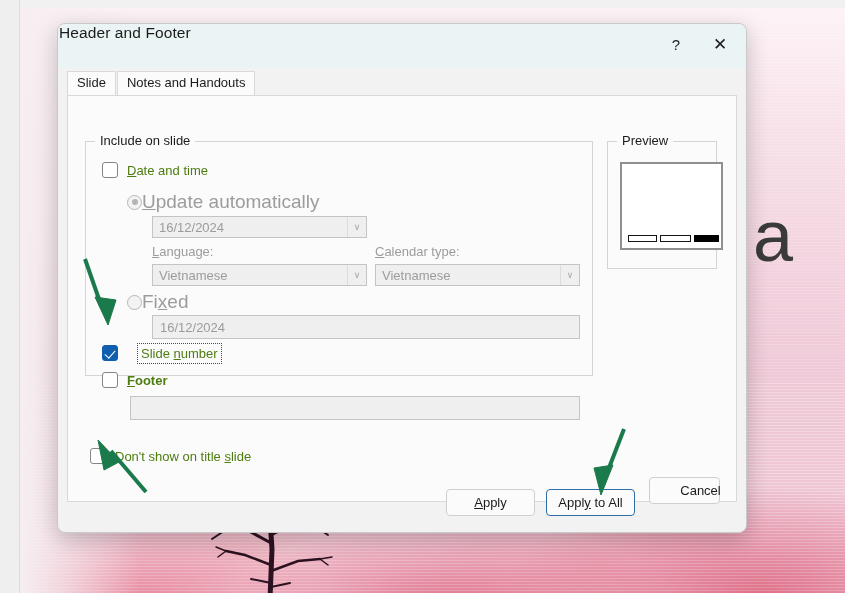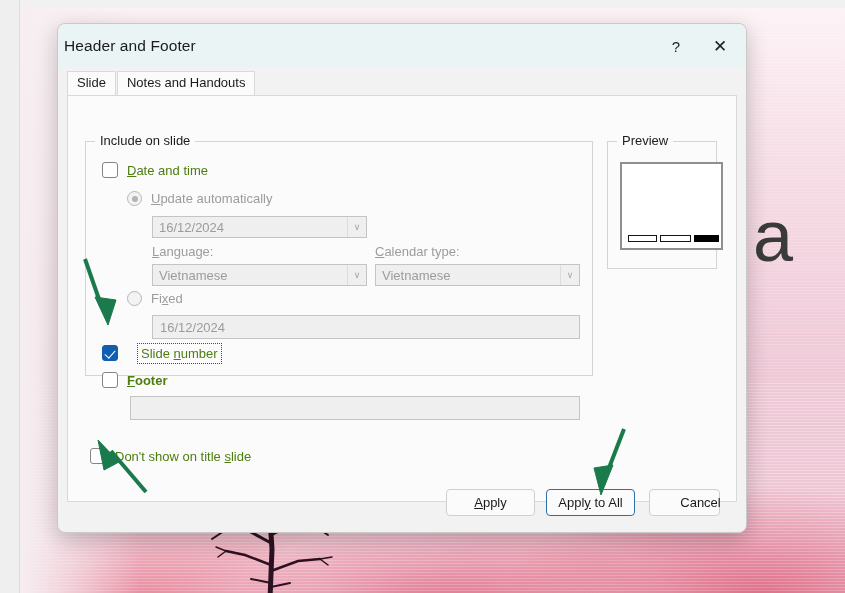--- a/index.html
+++ b/index.html
@@ -83,22 +83,22 @@
     border: 1px solid #c9c9c9;
     border-radius: 8px;
     box-shadow: 0 6px 22px rgba(0,0,0,.22);
     overflow: hidden;
     font-size: 13px;
     color: #1b1b1b;
   }
   #titlebar {
     height: 44px;
     background: #eaf4f4;
-    display: flex; align-items: center;
-    padding: 0 4px 0 6px;
+    display: flex; 
+    padding: 0 4px 0 1px;
     border-radius: 7px 7px 0 0;
   }
   #dialog-title { font-size: 15.5px; color: #1b1b1b; flex: 1; letter-spacing: .1px; }
   .title-btn {
     width: 44px; height: 40px;
     display:flex; align-items:center; justify-content:center;
     font-size: 15px; color:#1d1d1d; cursor:default; background:transparent; border:none;
   }
   .title-btn.close { font-size: 17px; }
 
@@ -176,21 +176,21 @@
     background: #f3f3f3;
     display:inline-block; position: relative;
     flex: 0 0 auto;
   }
   .rb.selected::after {
     content:"";
     position:absolute; left:3.5px; top:3.5px;
     width:6px; height:6px; border-radius:50%;
     background:#b4b4b4;
   }
-  .rb-label { margin-left: 9px; font-size:13px; color:#9c9c9c; white-space:nowrap; }
+  .rb-label { font-size:19px; color:#9c9c9c; white-space:nowrap; }
   .rb-label .u { text-decoration: underline; }
 
   .field-label { position:absolute; font-size:13px; color:#9c9c9c; }
   .field-label .u { text-decoration: underline; }
 
   .combo {
     position:absolute;
     height: 22px;
     background:#efefef;
     border:1px solid #c4c4c4;
@@ -360,21 +360,21 @@
     </div>
   </div>
 
   <div id="buttonbar">
     <div class="btn" style="left:388px; bottom:16px; width:89px;">
       <span><span class="u">A</span>pply</span>
     </div>
     <div class="btn default" style="left:488px; bottom:16px; width:89px;">
       <span>Appl<span class="u">y</span> to All</span>
     </div>
-    <div class="btn" style="left:591px; bottom:16px; width:71px;padding-left:32px;">
+    <div class="btn" style="left:591px; bottom:28px; width:71px;padding-left:32px;">
       <span>Cancel</span>
     </div>
   </div>
 </div>
 
 <svg id="annotations" viewBox="0 0 845 593">
   <g fill="#1a7a4c" stroke="#1a7a4c">
 
     <g>
       <line x1="85" y1="259" x2="101" y2="305" stroke-width="4"></line>

